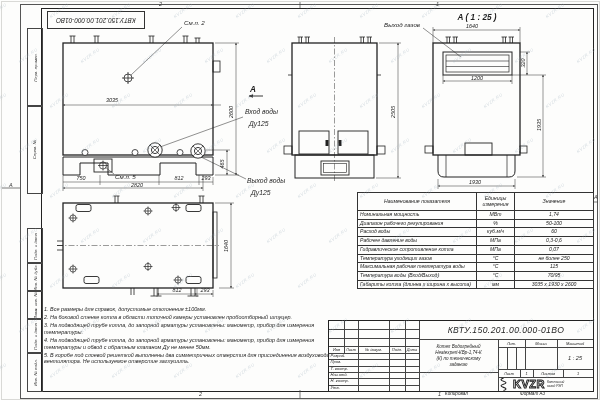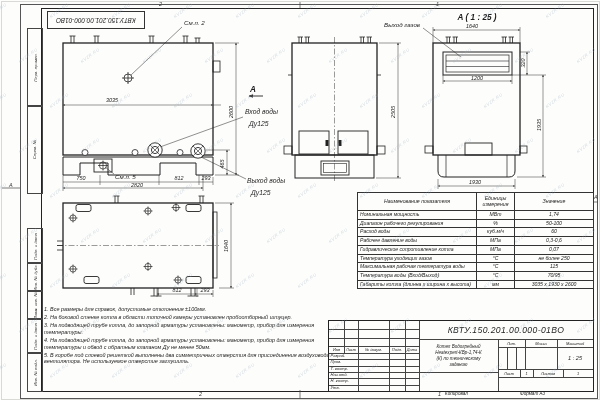--- a/index.html
+++ b/index.html
@@ -396,20 +396,28 @@
   <div class="tb tb-h cellc" style="left:169px;top:18px;width:27px;height:8px;">Лит.</div>
   <div class="tb tb-h cellc" style="left:196px;top:18px;width:32px;height:8px;">Масса</div>
   <div class="tb tb-h cellc" style="left:228px;top:18px;width:36px;height:8px;">Масштаб</div>
   <div class="tb cellc" style="left:228px;top:26px;width:36px;height:22px;font-size:5.6px;">1 : 25</div>
 
   <div class="tb tb-h cellc" style="left:169px;top:48px;width:22px;height:8px;">Лист</div>
   <div class="tb tb-h cellc" style="left:191px;top:48px;width:13px;height:8px;">1</div>
   <div class="tb tb-h cellc" style="left:204px;top:48px;width:30px;height:8px;">Листов</div>
   <div class="tb tb-h cellc" style="left:234px;top:48px;width:30px;height:8px;">1</div>
 
+  <div class="tb" id="logo-cell">
+    <svg width="13" height="13" viewBox="0 0 13 13" style="margin-left:2px;">
+      <path d="M3.5,12.5 q5,-1.6 0,-3.1 q-5,-1.6 0,-3.1 q5,-1.6 0,-3.1 q-5,-1.6 0,-3.1" fill="none" stroke="#222" stroke-width="1.1"></path>
+    </svg>
+    <span id="logo-kvzr">KVZR</span>
+    <span id="logo-cap">Котельный
+завод РЭП</span>
+  </div>
 </div>
 
 <div id="wm-layer">
     <span style="left: -14px; top: 8px;">KVZR.RU</span>
     <span style="left: 48px; top: 8px;">KVZR.RU</span>
     <span style="left: 110px; top: 8px;">KVZR.RU</span>
     <span style="left: 172px; top: 8px;">KVZR.RU</span>
     <span style="left: 234px; top: 8px;">KVZR.RU</span>
     <span style="left: 296px; top: 8px;">KVZR.RU</span>
     <span style="left: 358px; top: 8px;">KVZR.RU</span>

